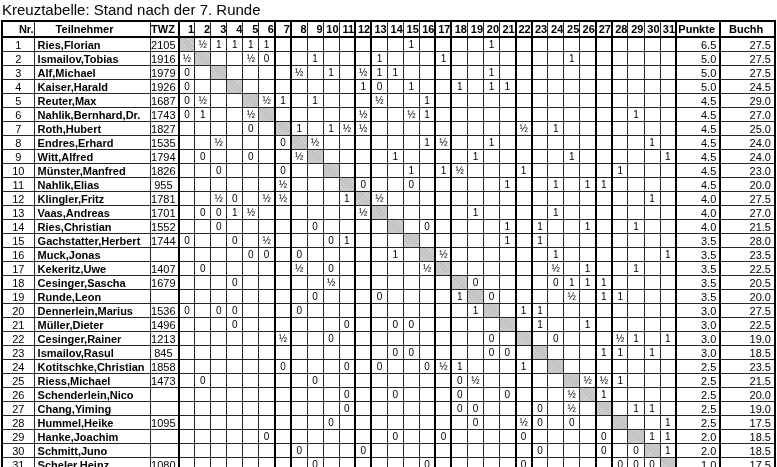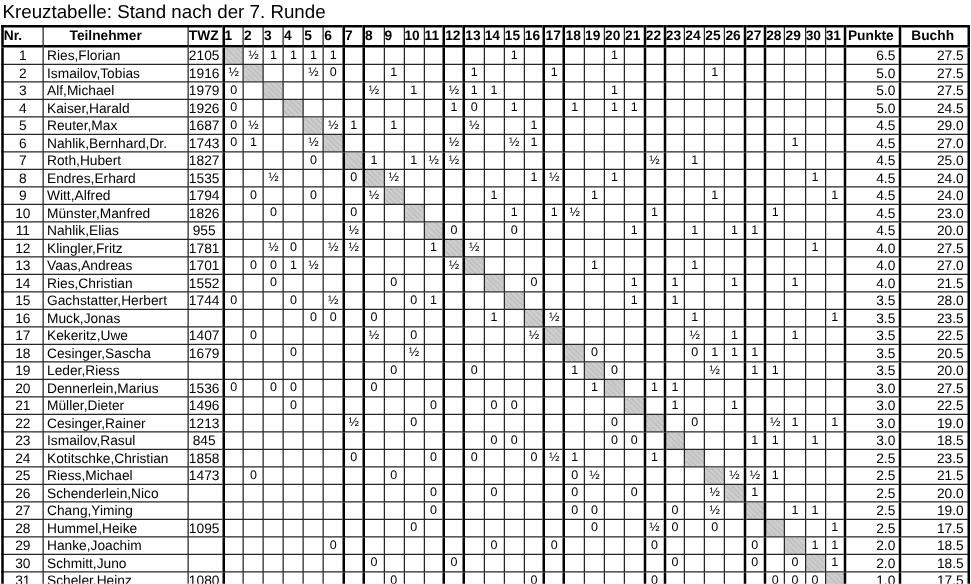--- a/index.html
+++ b/index.html
@@ -2,25 +2,25 @@
 <html><head>
 <meta charset="utf-8">
 <style>
   html,body{margin:0;padding:0;background:#fff;}
   body{width:777px;height:467px;overflow:hidden;font-family:"Liberation Sans",sans-serif;color:#000;}
   #title{font-size:15px;padding:1px 0 2px 2px;letter-spacing:0px;}
   table{border-collapse:collapse;table-layout:fixed;margin-left:1px;width:775px;}
   col.c-nr{width:32px;} col.c-name{width:116px;} col.c-twz{width:28px;}
   col.c-m{width:16px;} col.c-pkt{width:44px;} col.c-buch{width:54px;}
   th,td{border:1px solid #262626;padding:0;font-size:11px;height:13px;line-height:12px;overflow:hidden;white-space:nowrap;}
-  thead th{font-weight:bold;height:14px;text-align:left;border-bottom:2px solid #000;}
+  thead th{font-weight:bold;height:14px;text-align:right;border-bottom:2px solid #000;}
   thead th.h-name{text-align:left;padding-left:21px;}
   thead th.h-twz,thead th.h-pkt,thead th.h-buch{text-align:center;padding-right:3px;}
   td.nr{text-align:center;}
-  td.name{text-align:left;padding-left:3px;font-size:11px;}
+  td.name{text-align:left;padding-left:3px;font-size:11px;font-weight:bold;}
   td.twz{text-align:center;padding-right:2px;}
   td.m{text-align:center;font-size:10px;}
   td.pkt,td.buch{text-align:right;padding-right:3px;}
   td.diag{background:#c4c4c4;background-image:repeating-linear-gradient(45deg,#bdbdbd 0,#bdbdbd 1px,#cecece 1px,#cecece 3px);}
   
   .bl{border-left:2px solid #000;}
   table{border:2px solid #000;}
 </style>
 </head>
 <body>
@@ -787,21 +787,21 @@
         <td class="m bl">1</td>
         <td class="m bl"></td>
         <td class="m"></td>
         <td class="m"></td>
         <td class="m"></td>
         <td class="pkt bl">3.5</td>
         <td class="buch bl">20.5</td>
       </tr>
       <tr>
         <td class="nr">19</td>
-        <td class="name">Leder,Riess</td>
+        <td class="name">Runde,Leon</td>
         <td class="twz"></td>
         <td class="m bl"></td>
         <td class="m"></td>
         <td class="m"></td>
         <td class="m"></td>
         <td class="m"></td>
         <td class="m"></td>
         <td class="m bl"></td>
         <td class="m bl"></td>
         <td class="m">0</td>

